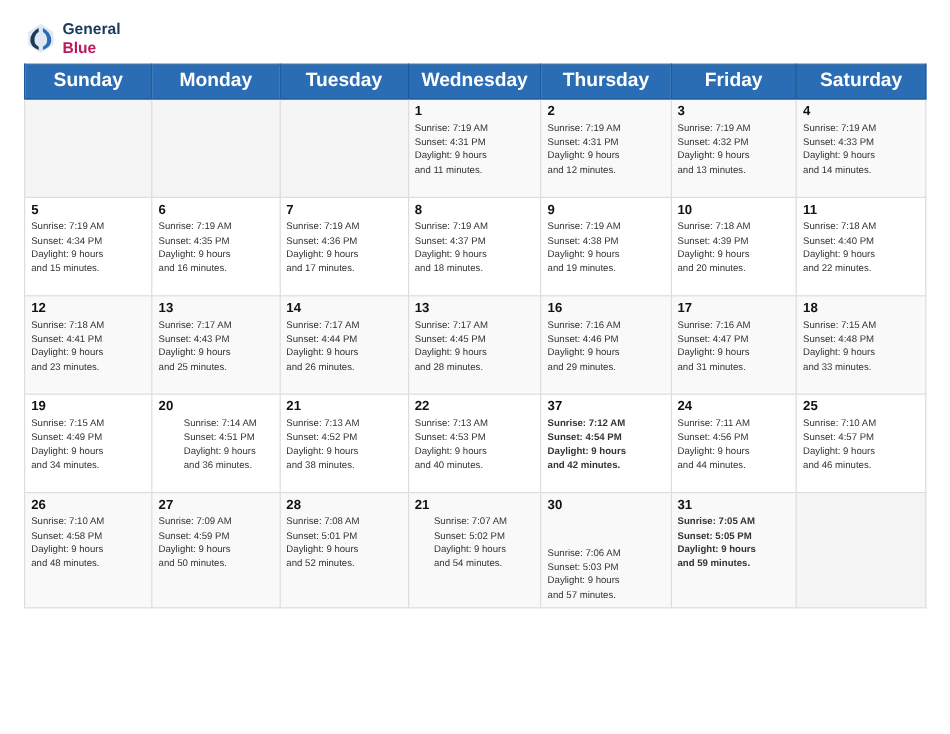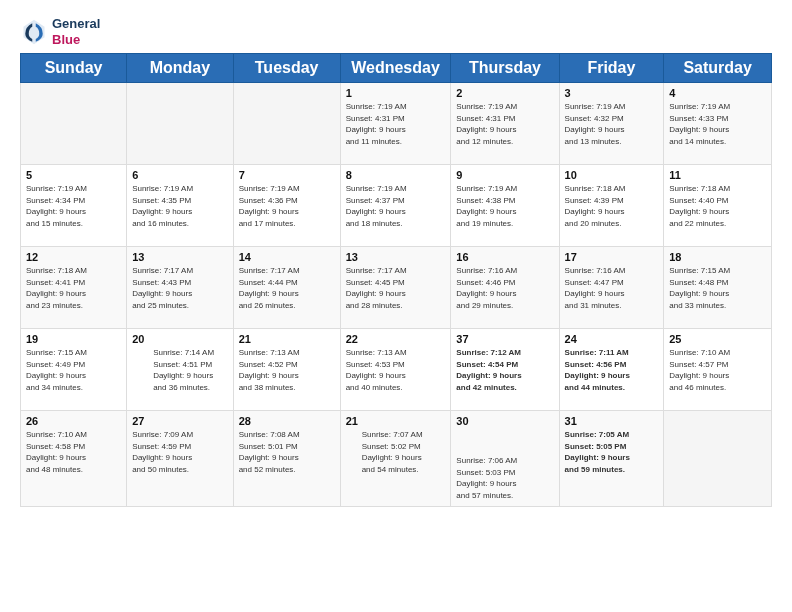--- a/index.html
+++ b/index.html
@@ -297,21 +297,21 @@
           </td>
           <td>
             <span class="day-num">37</span>
             <div class="day-info" style="white-space: pre-line; font-weight: bold;">Sunrise: 7:12 AM
 Sunset: 4:54 PM
 Daylight: 9 hours
 and 42 minutes.</div>
           </td>
           <td>
             <span class="day-num">24</span>
-            <div class="day-info" style="white-space: pre-line; font-weight: bold;">Sunrise: 7:11 AM
+            <div class="day-info" style="white-space: pre-line;">Sunrise: 7:11 AM
 Sunset: 4:56 PM
 Daylight: 9 hours
 and 44 minutes.</div>
           </td>
           <td>
             <span class="day-num">25</span>
             <div class="day-info" style="white-space: pre-line;">Sunrise: 7:10 AM
 Sunset: 4:57 PM
 Daylight: 9 hours
 and 46 minutes.</div>

